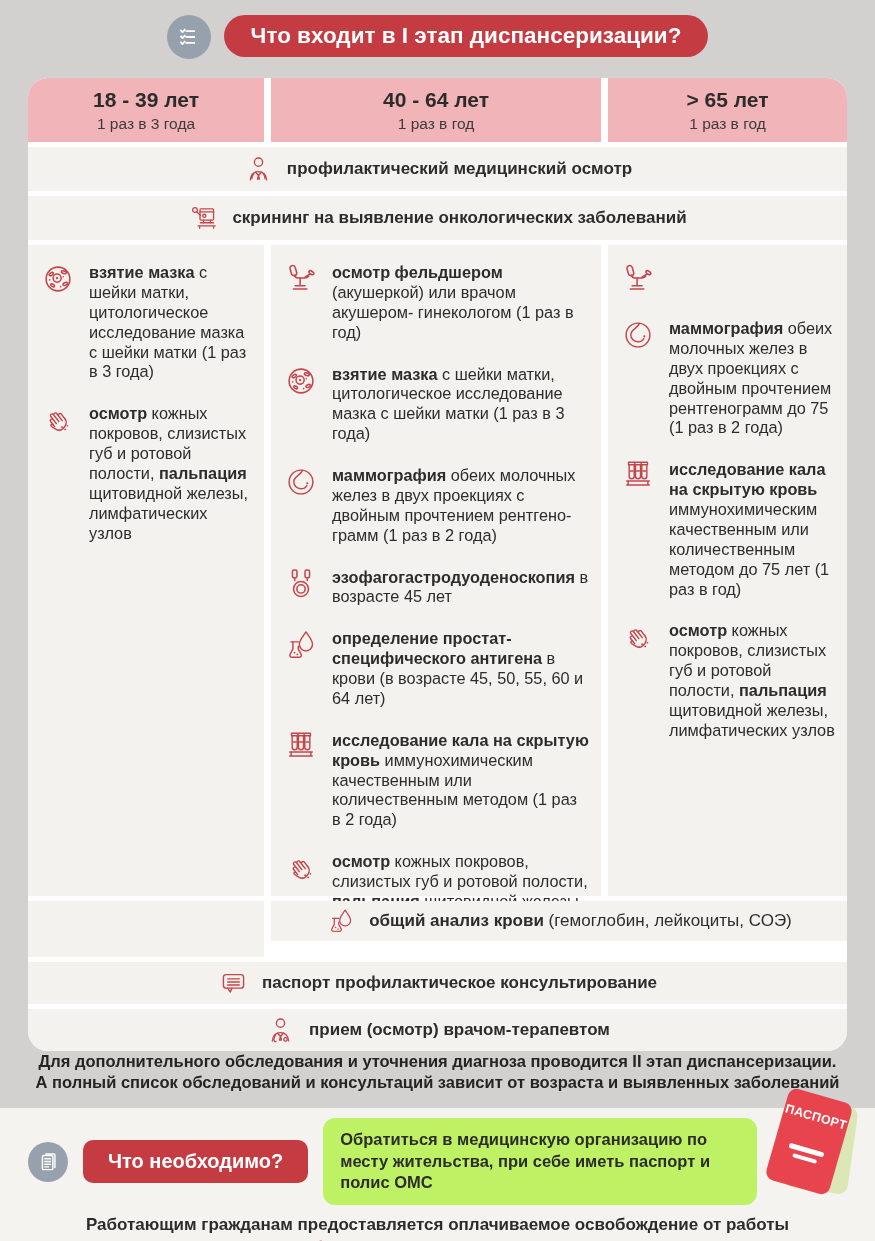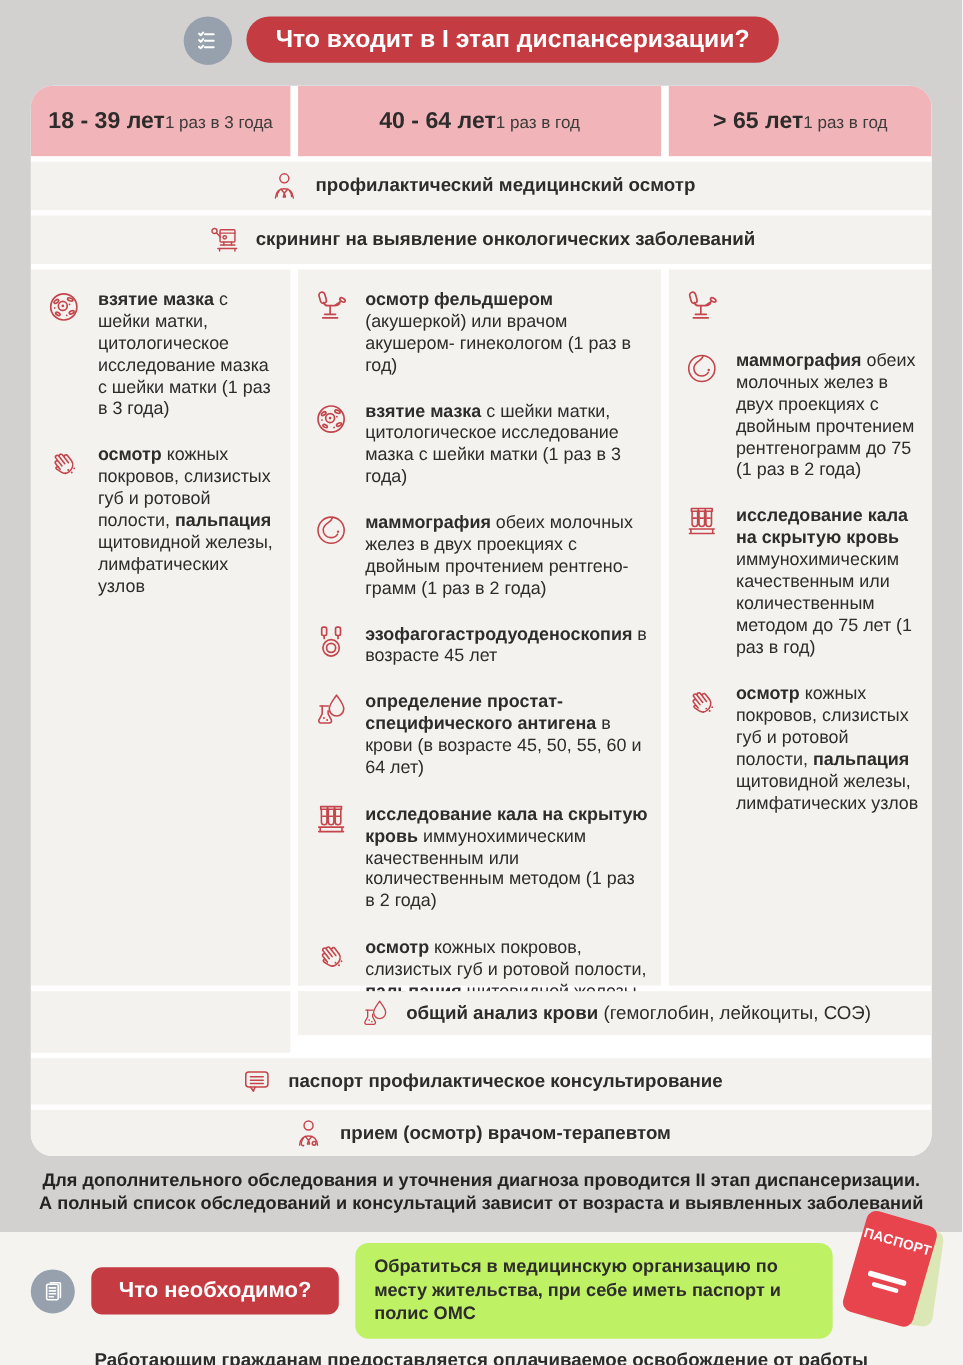--- a/index.html
+++ b/index.html
@@ -10,41 +10,41 @@
   .circle{border-radius:50%;background:#97a1ae;display:flex;align-items:center;justify-content:center;flex:none}
   .circle-hdr{width:44px;height:44px}
   .circle-ftr{width:40px;height:40px}
   .circle .ic{color:#fff}
   .pill{background:#c43b42;color:#fff;font-weight:700;font-size:22.5px;padding:8px 27px;border-radius:23px;white-space:nowrap}
   
   .sheet{width:819px;margin:16px auto 0;background:#fff;border-radius:20px;overflow:hidden;
          display:flex;flex-direction:column;gap:5px}
   .flexrow{display:flex;gap:7px}
   .age-row{height:64px}
-  .age-cell{background:#f1b5b9;display:flex;flex-direction:row;align-items:center;justify-content:center;flex:none}
+  .age-cell{background:#f1b5b9;display:flex;flex-direction:column;align-items:center;justify-content:center;flex:none}
   .w1{width:236px}.w2{width:330px}.w3{width:239px}
   .age{font-weight:700;font-size:21px}
   .freq{font-size:15.5px;color:#3c3b3a;margin-top:3px}
   .band{background:#f4f2ef;height:44px;display:flex;align-items:center;justify-content:center;gap:13px}
   .band-sm{height:42px}
   .band-text{font-size:17px}
   .ic{width:36px;height:36px;color:#c4454b;flex:none}
   .band .ic{width:31px;height:31px}
   .columns{height:651px}
   .col{background:#f4f2ef;padding:16px 12px 0 12px;display:flex;flex-direction:column;gap:20px;flex:none;box-sizing:border-box}
   .item{display:flex;gap:13px}
   .item-text{font-size:16.3px;line-height:1.22;padding-top:2px}
   .b{font-weight:700}
   .red{color:#c43b42}
   .split{height:56px}
   .stub{width:236px;background:#f4f2ef;flex:none}
   .split .band{flex:1;height:40px}
   .hidden-defs{position:absolute;width:0;height:0;overflow:hidden}
   
-  .note{margin-top:12px;text-align:center;font-weight:700;font-size:16.5px;line-height:1.27;color:#252423}
+  .note{text-align:center;font-weight:700;font-size:16.5px;line-height:1.27;color:#252423}
   
   .footer{margin-top:15px;height:137px;background:#f5f3f0;position:relative}
   .footer-row{display:flex;align-items:center;gap:15px;padding:10px 0 0 28px}
   .btn{background:#c43b42;color:#fff;font-weight:700;font-size:20px;padding:10px 25px;border-radius:10px;white-space:nowrap}
   .card{width:400px;background:#bef264;border-radius:12px;padding:11px 17px;font-weight:700;font-size:16.5px;line-height:1.32}
   .footer-note{text-align:center;font-weight:700;font-size:17px;line-height:1.32;margin-top:9px}
   .passport{position:absolute;right:14px;top:-14px;width:90px;height:104px}
   .pp-green{position:absolute;left:18px;top:9px;width:64px;height:88px;background:#dce7b6;border-radius:9px;transform:rotate(8deg)}
   .pp-red{position:absolute;left:5px;top:0;width:66px;height:95px;background:#e7444e;border-radius:9px;
           transform:rotate(16deg);display:flex;flex-direction:column;align-items:center}

